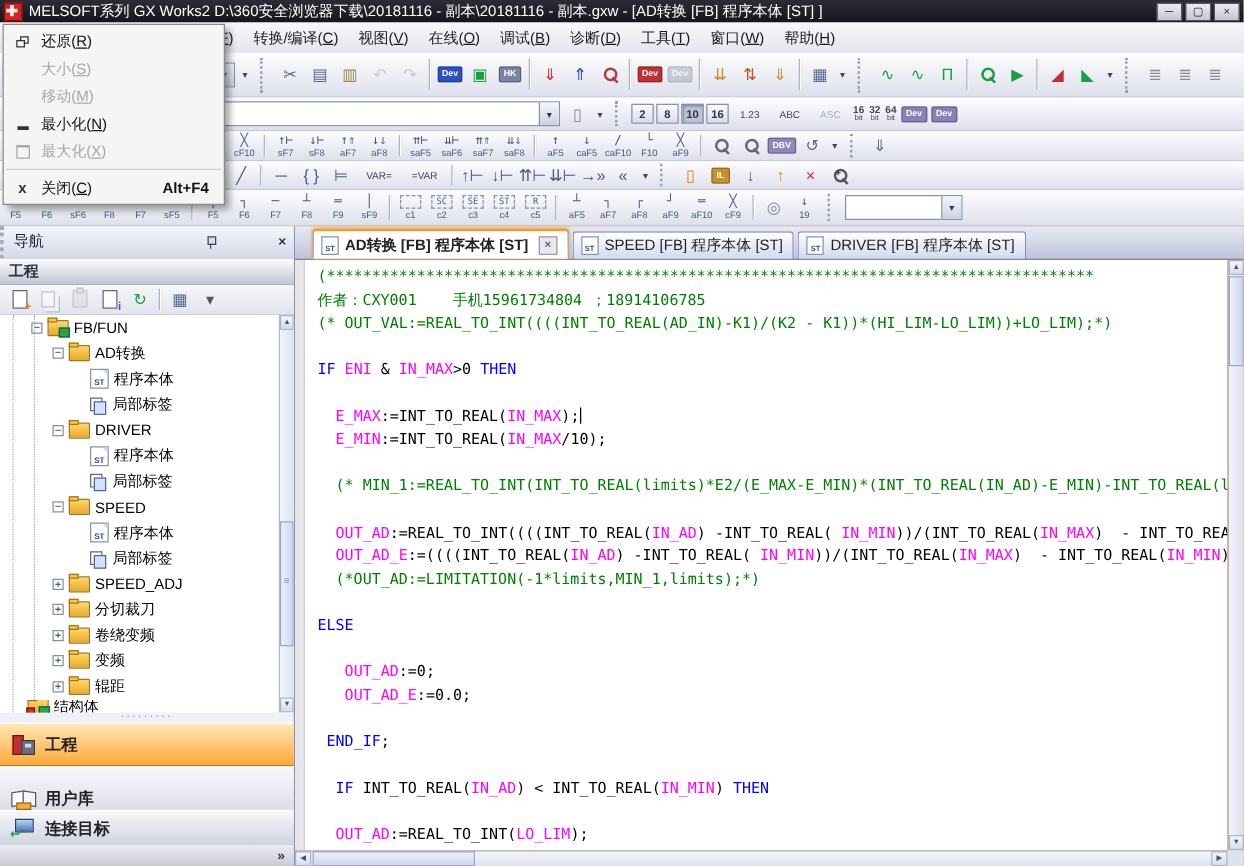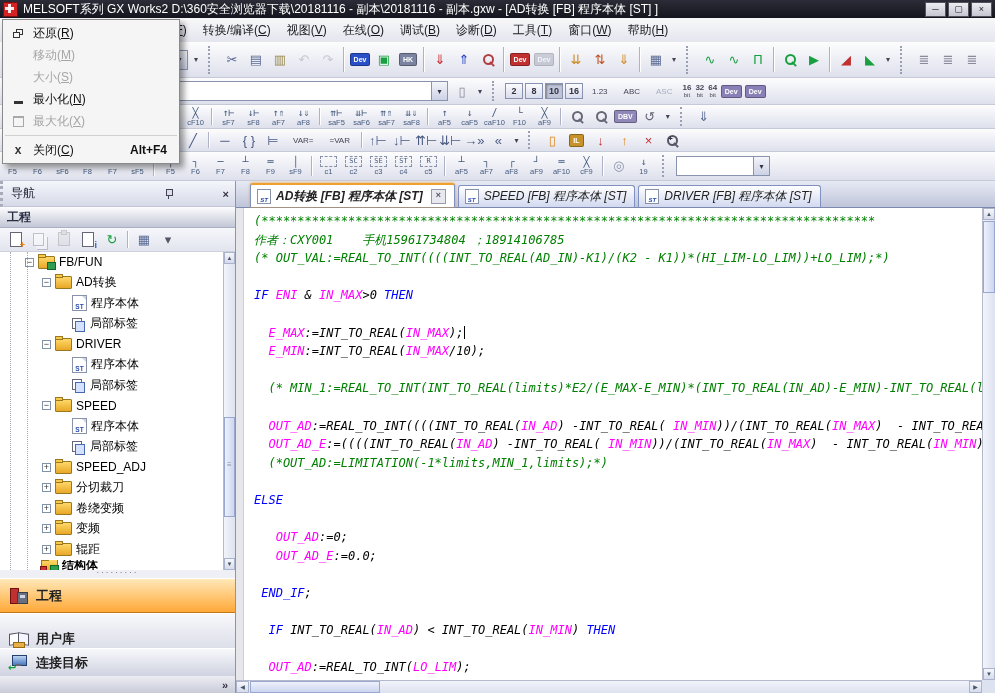--- a/index.html
+++ b/index.html
@@ -144,21 +144,21 @@
   .ib-userlib i.u1{position:absolute;left:1px;top:3px;width:9px;height:10px;background:#fff;border:1px solid #556;transform:skewY(-8deg);}
   .ib-userlib i.u2{position:absolute;left:10px;top:3px;width:9px;height:10px;background:#f4f6ff;border:1px solid #556;transform:skewY(8deg);}
   .ib-userlib i.u3{position:absolute;left:5px;bottom:0;width:10px;height:4px;background:#e8b048;border:1px solid #9a6a10;}
   .ib-connect i.c1{position:absolute;left:4px;top:1px;width:13px;height:9px;background:linear-gradient(#bcd4f0,#4878c0);border:1px solid #23406e;}
   .ib-connect i.c2{position:absolute;left:8px;top:10px;width:5px;height:2px;background:#667;}
   .ib-connect i.c3{position:absolute;left:0px;top:8px;color:#18a040;font-size:10px;font-weight:bold;font-style:normal;}
   .nav-strip{position:absolute;left:0;top:495px;width:100%;height:17px;
     background:linear-gradient(#ececf2,#c9ccd8);display:flex;align-items:center;justify-content:flex-end;
     padding-right:7px;box-sizing:border-box;font-size:11px;font-weight:bold;color:#334;}
   
-  .editor{position:absolute;left:236px;top:181px;width:759px;height:512px;background:#f97316;font-style:italic;}
+  .editor{position:absolute;left:236px;top:181px;width:759px;height:512px;background:#f97316;}
   .tabbar{position:absolute;left:0;top:0;width:100%;height:27px;
     background:linear-gradient(#e7eaf4,#bfc5da);border-bottom:1px solid #7c88ac;
     display:flex;align-items:flex-end;padding-left:14px;box-sizing:border-box;}
   .tab{display:flex;align-items:center;gap:5px;font-size:12px;color:#222;
     border:1px solid #8090c0;border-bottom:none;border-radius:3px 3px 0 0;
     padding:3px 8px 3px 6px;margin-right:3px;background:linear-gradient(#ffffff,#d2d9f0);height:15px;white-space:nowrap;}
   .tab.active{background:#fff;font-weight:bold;border-top:2px solid #f0a030;box-shadow:0 0 3px #e8a030;height:16px;}
   .ic-st-sm{width:12px;height:13px;background:#fff;border:1px solid #8892a8;font-size:6px;font-weight:bold;
     color:#2c4cb0;display:inline-flex;align-items:flex-end;justify-content:center;flex:none;}
   .tab-close{width:13px;height:13px;background:#e8e8f0;border:1px solid #99a;font-size:9px;line-height:11px;
@@ -792,21 +792,21 @@
       <div class="tree-row" style="padding-left: 42px;">
         <span class="tree-toggle">+</span>
         <span class="ic-folder"></span>
         <span>变频</span>
       </div>
       <div class="tree-row" style="padding-left: 42px;">
         <span class="tree-toggle">+</span>
         <span class="ic-folder"></span>
         <span>辊距</span>
       </div>
-      <div class="tree-row partial" style="padding-left: 28px; font-weight: bold;">
+      <div class="tree-row partial" style="padding-left: 9px;">
         <span class="tree-spacer"></span>
         <span class="ic-folder">
           <i class="fb-badge"></i>
           <i class="red-badge"></i>
         </span>
         <span>结构体</span>
       </div>
     </div>
   <div class="nav-dots">·········</div>
   <div id="navbtns">
@@ -902,26 +902,26 @@
 <div class="sysmenu" id="sysmenu">
     <div class="sm-item">
       <span class="sm-ico">
         <span class="ic-restore"></span>
       </span>
       <span class="sm-label">还原(<u>R</u>)</span>
       <span class="sm-short"></span>
     </div>
     <div class="sm-item dis">
       <span class="sm-ico"></span>
-      <span class="sm-label">移动(<u>M</u>)</span>
+      <span class="sm-label">大小(<u>S</u>)</span>
       <span class="sm-short"></span>
     </div>
     <div class="sm-item dis">
       <span class="sm-ico"></span>
-      <span class="sm-label">大小(<u>S</u>)</span>
+      <span class="sm-label">移动(<u>M</u>)</span>
       <span class="sm-short"></span>
     </div>
     <div class="sm-item">
       <span class="sm-ico">
         <span class="ic-min"></span>
       </span>
       <span class="sm-label">最小化(<u>N</u>)</span>
       <span class="sm-short"></span>
     </div>
     <div class="sm-item dis">

